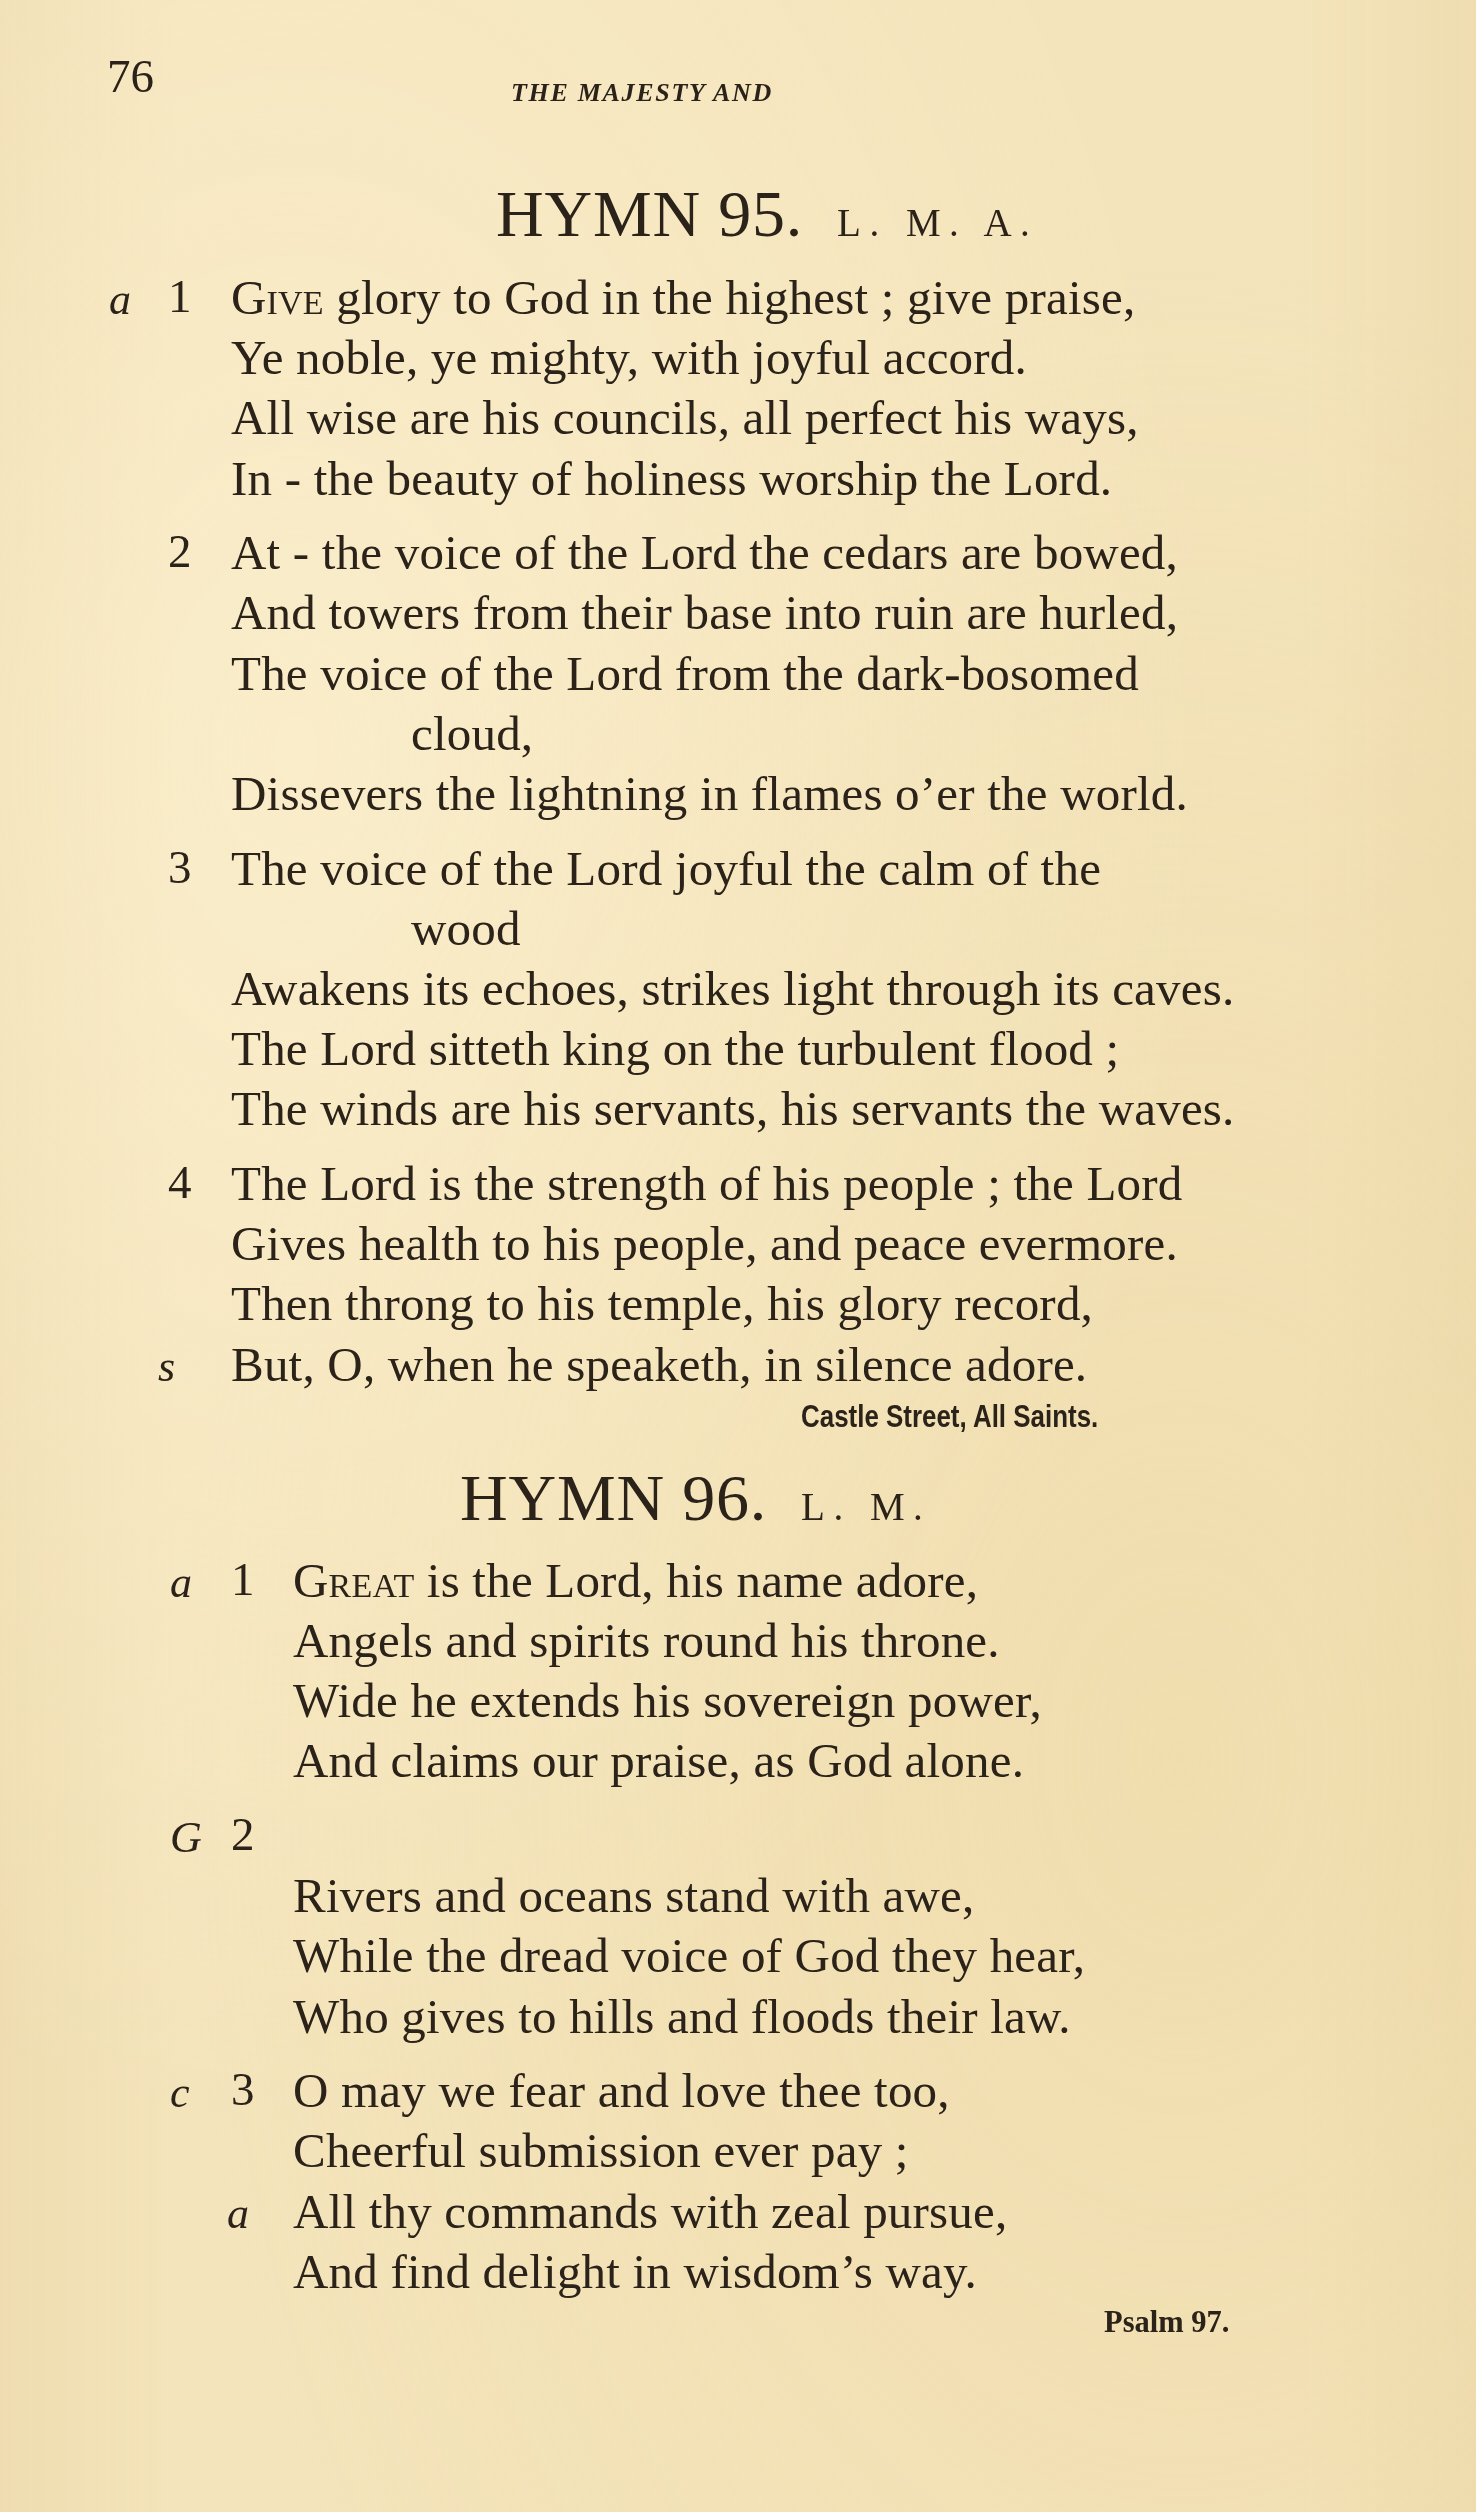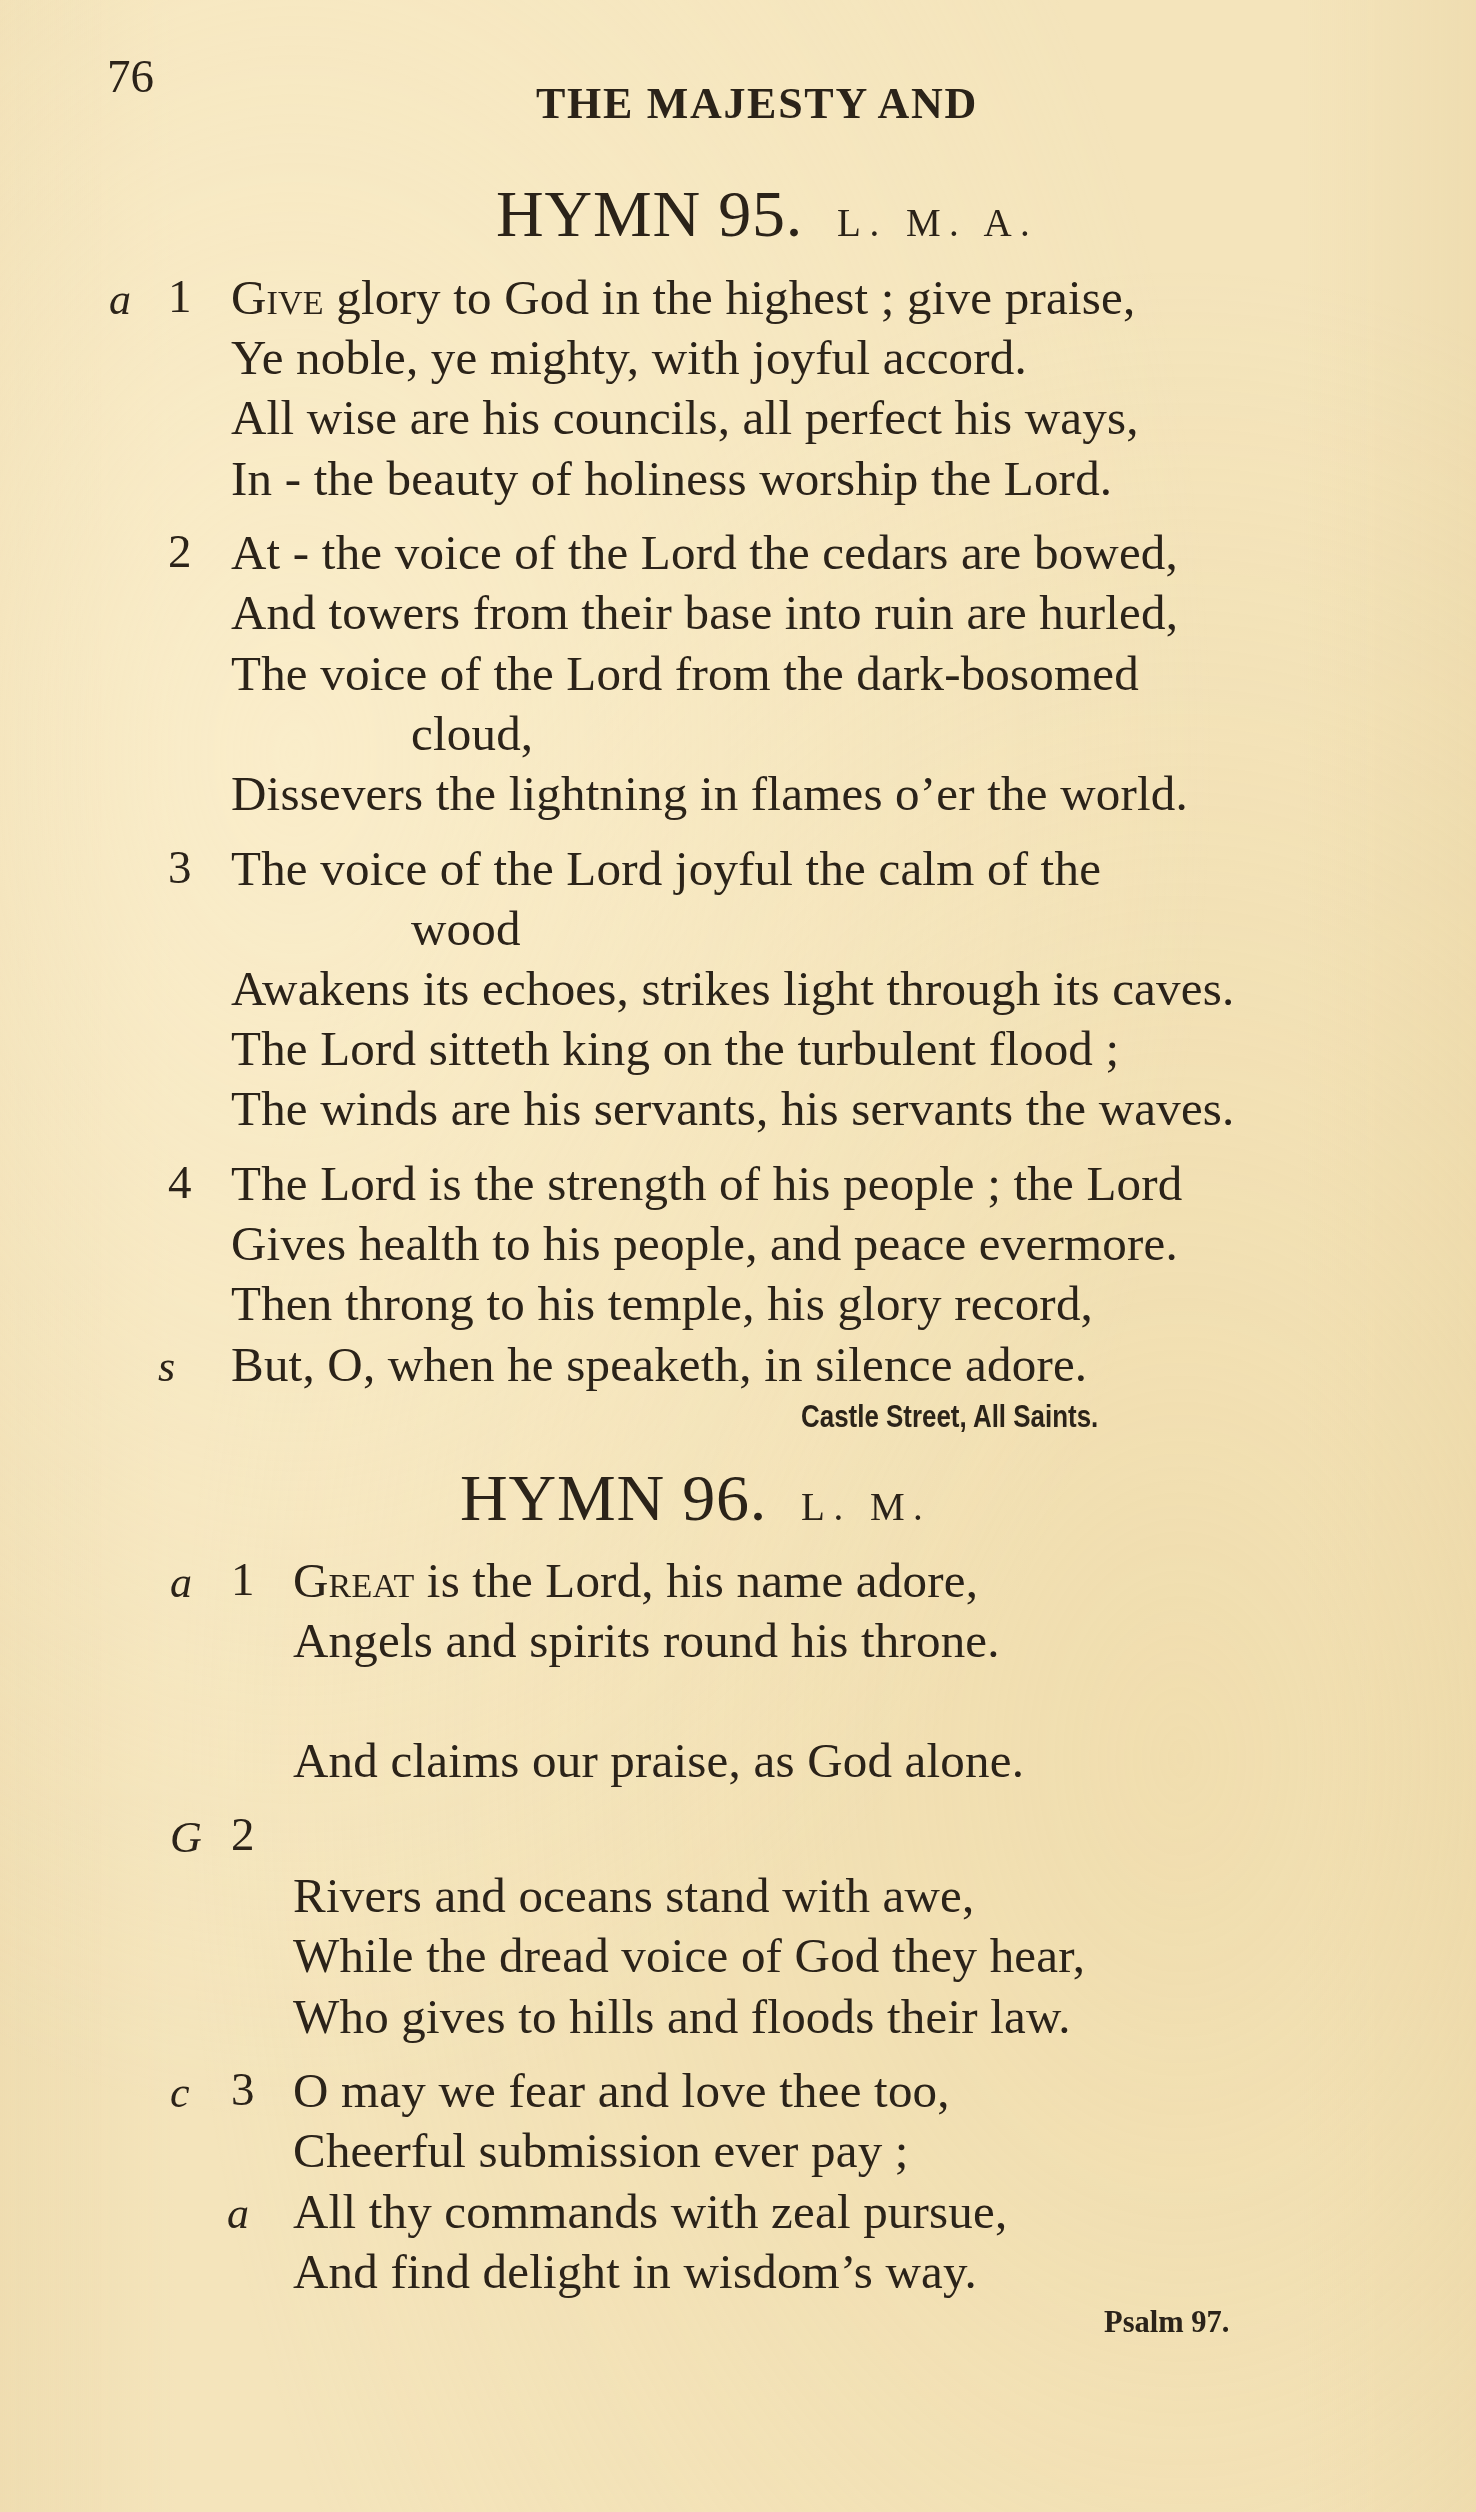--- a/index.html
+++ b/index.html
@@ -10,21 +10,21 @@
       radial-gradient(ellipse at 20% 30%, rgba(255,244,214,0.55) 0%, rgba(255,244,214,0) 55%),
       radial-gradient(ellipse at 80% 70%, rgba(236,214,160,0.45) 0%, rgba(236,214,160,0) 60%),
       linear-gradient(90deg, rgba(230,208,158,0.35) 0%, rgba(250,236,200,0) 12%, rgba(250,236,200,0) 88%, rgba(230,208,158,0.35) 100%);
     font-family: "Liberation Serif", "DejaVu Serif", serif;
     color: #2b2319;
     position: relative;
   }
   .page { position: absolute; left: 0; top: 0; width: 1477px; height: 1868px; }
   .abs { position: absolute; white-space: nowrap; }
   .page-number { left: 107px; top: 49px; font-size: 47px; }
-  .running-head { left: 536px; top: 78px; font-size: 44px; font-weight: bold; letter-spacing: 1.7px; }
+  .running-head { left: 511px; top: 78px; font-size: 26px; font-weight: bold; letter-spacing: 1.7px; font-style: italic; }
   .hymn-title { font-size: 66px; letter-spacing: 0.8px; text-align: center; }
   .hymn-title .meter { font-size: 39px; margin-left: 34px; letter-spacing: 8.5px; font-variant: small-caps; }
   .line { font-size: 49px; line-height: 1; letter-spacing: 0.2px; }
   .marker { font-style: italic; font-size: 44px; }
   .num { font-size: 47px; }
   .sc { font-variant: small-caps; }
   .source { font-size: 30.5px; font-weight: bold; font-family: "Liberation Sans", "DejaVu Sans", sans-serif; transform: scaleX(0.85); transform-origin: left; }
   .psalm { font-size: 30.5px; font-weight: bold; font-family: Liberation Serif, serif; }
 </style>
 </head>
@@ -70,20 +70,21 @@
   <div class="abs source" style="left:801px; top:1399px;">Castle Street, All Saints.</div>
 
   <div class="abs hymn-title" style="left:460px; top:1460px;">
     <span>HYMN 96.</span><span class="meter">L. M.</span>
   </div>
 
   <div class="abs line" style="left:170px; top:1556px;"><span class="marker">a</span></div>
   <div class="abs line num" style="left:231px; top:1556px;">1</div>
   <div class="abs line" style="left:293px; top:1556px;"><span class="sc">Great</span><span> is the Lord, his name adore,</span></div>
   <div class="abs line" style="left:293px; top:1616px;">Angels and spirits round his throne.</div>
+  <div class="abs line" style="left:293px; top:1676px;">Wide he extends his sovereign power,</div>
   <div class="abs line" style="left:293px; top:1736px;">And claims our praise, as God alone.</div>
 
   <div class="abs line" style="left:170px; top:1811px;"><span class="marker">G</span></div>
   <div class="abs line num" style="left:231px; top:1811px;">2</div>
   <div class="abs line" style="left:293px; top:1871px;">Rivers and oceans stand with awe,</div>
   <div class="abs line" style="left:293px; top:1931px;">While the dread voice of God they hear,</div>
   <div class="abs line" style="left:293px; top:1992px;">Who gives to hills and floods their law.</div>
 
   <div class="abs line" style="left:170px; top:2066px;"><span class="marker">c</span></div>
   <div class="abs line num" style="left:231px; top:2066px;">3</div>

